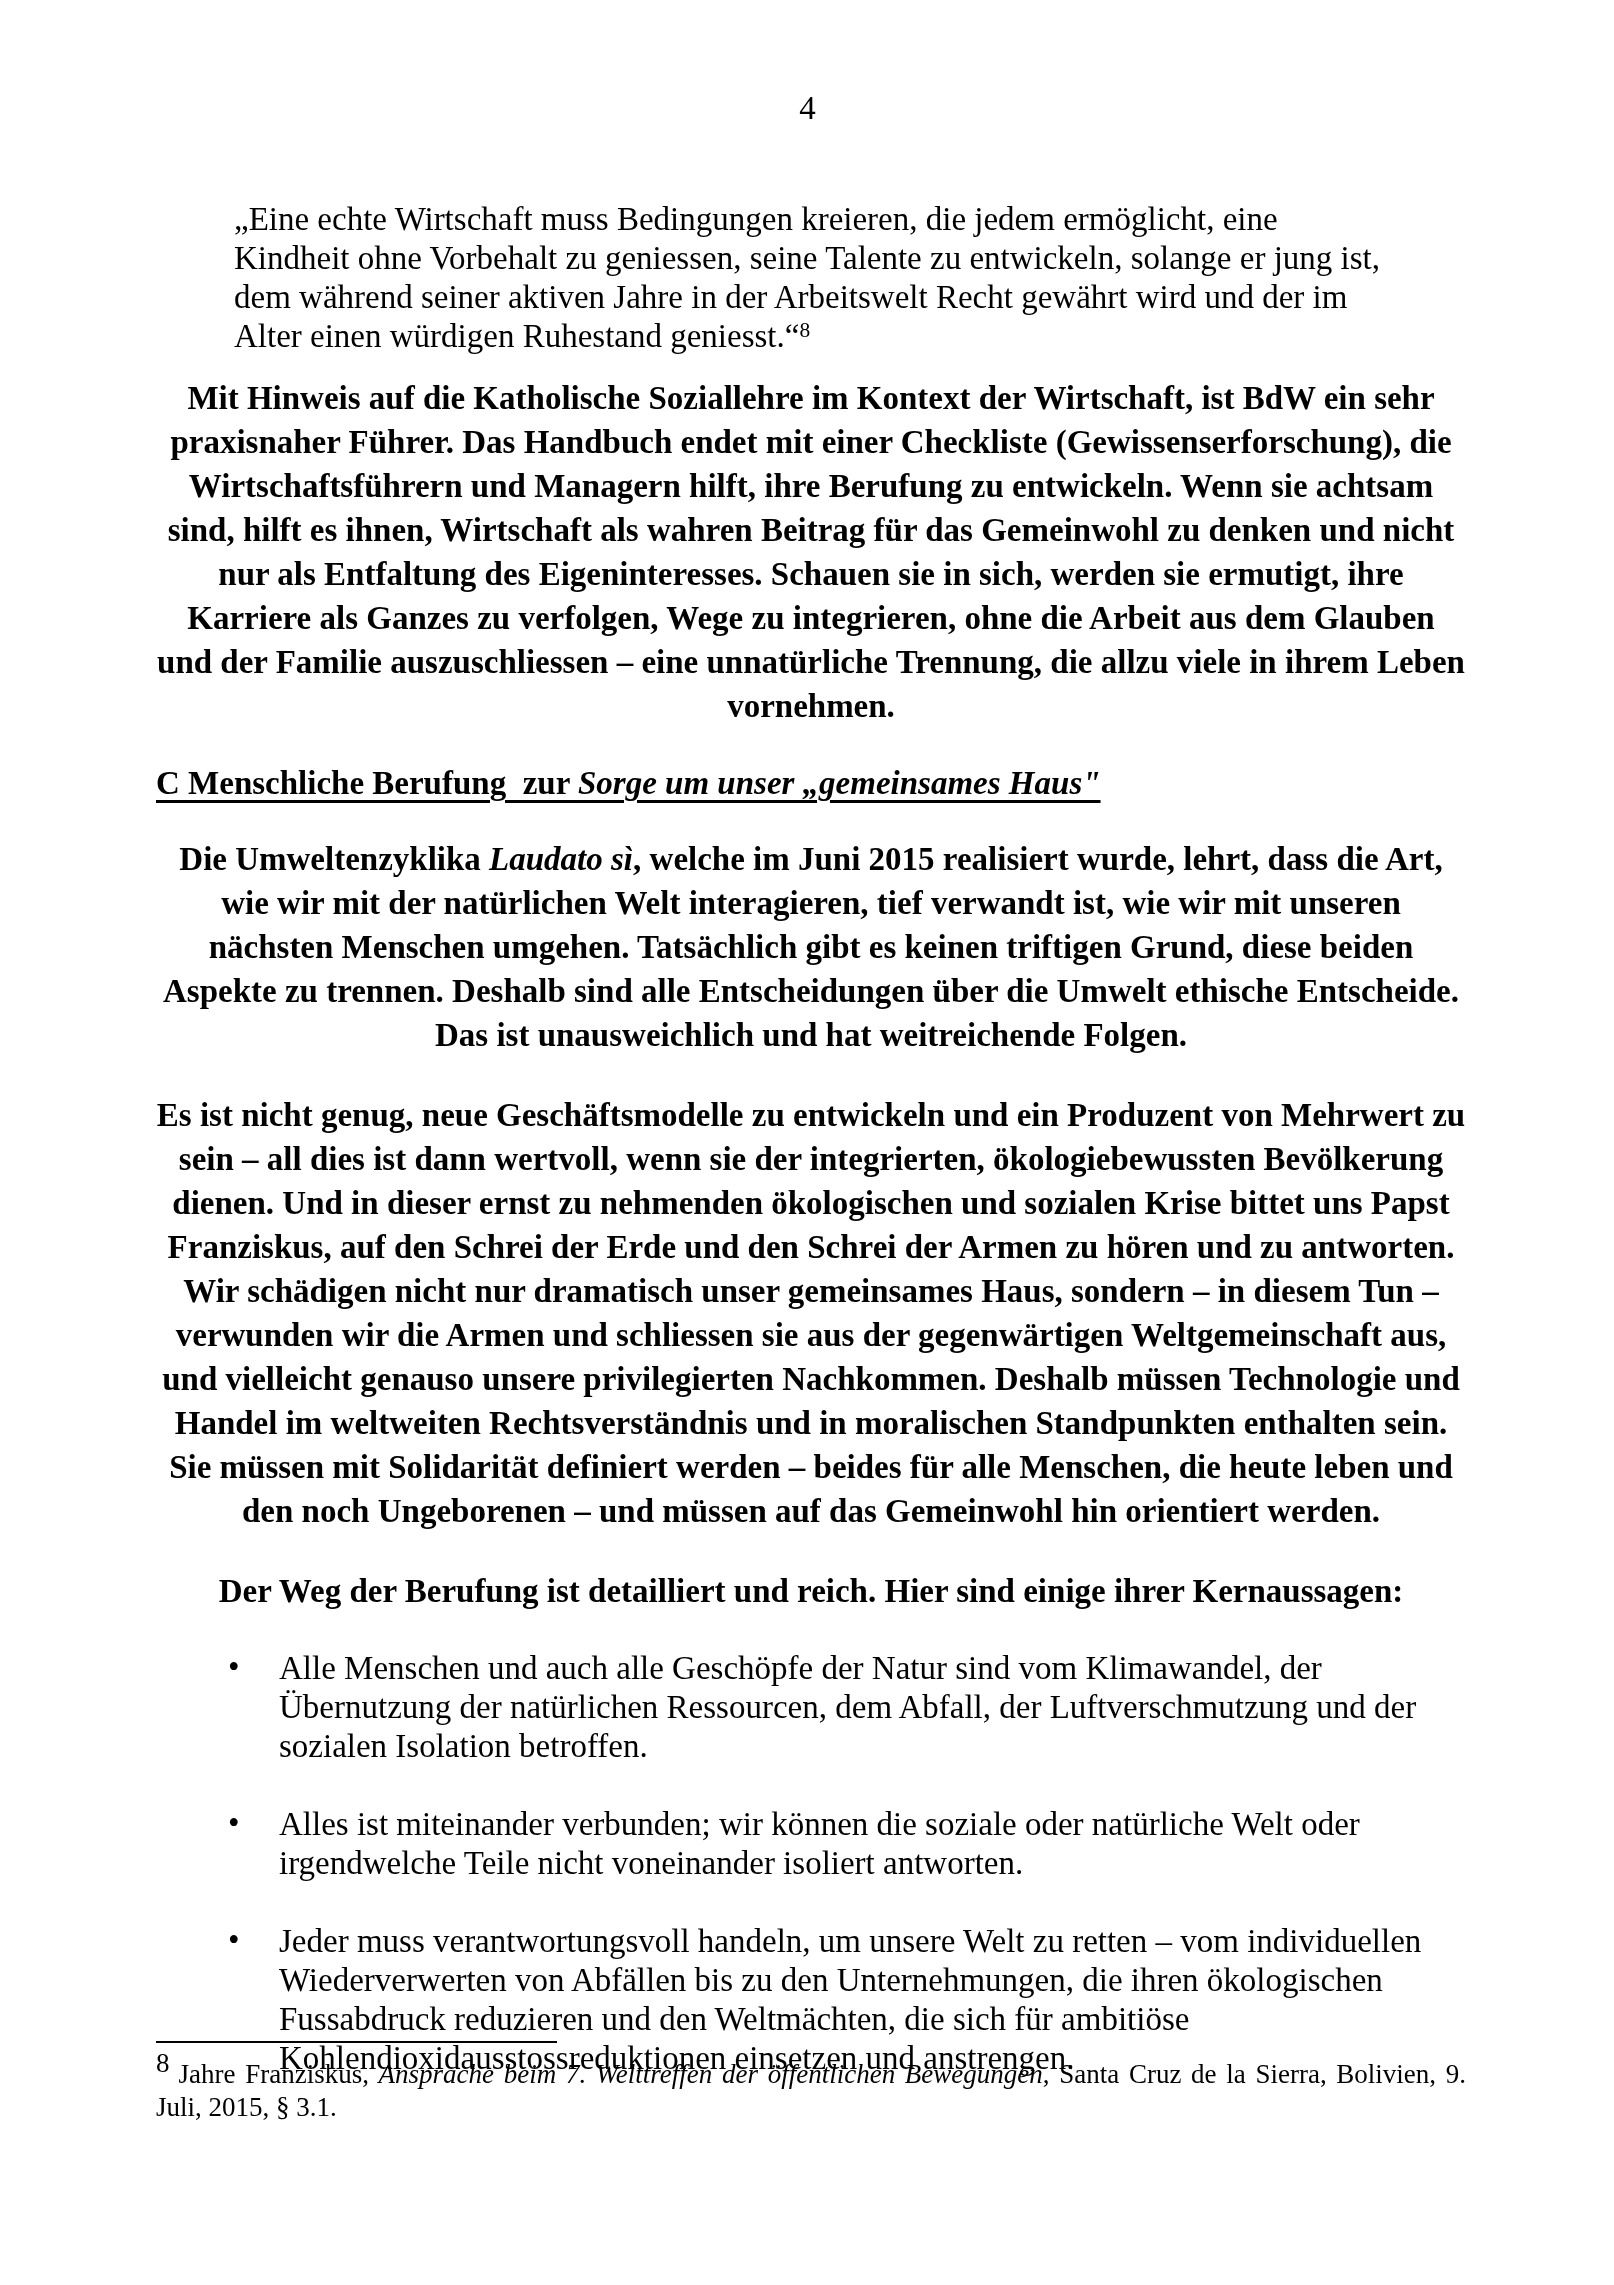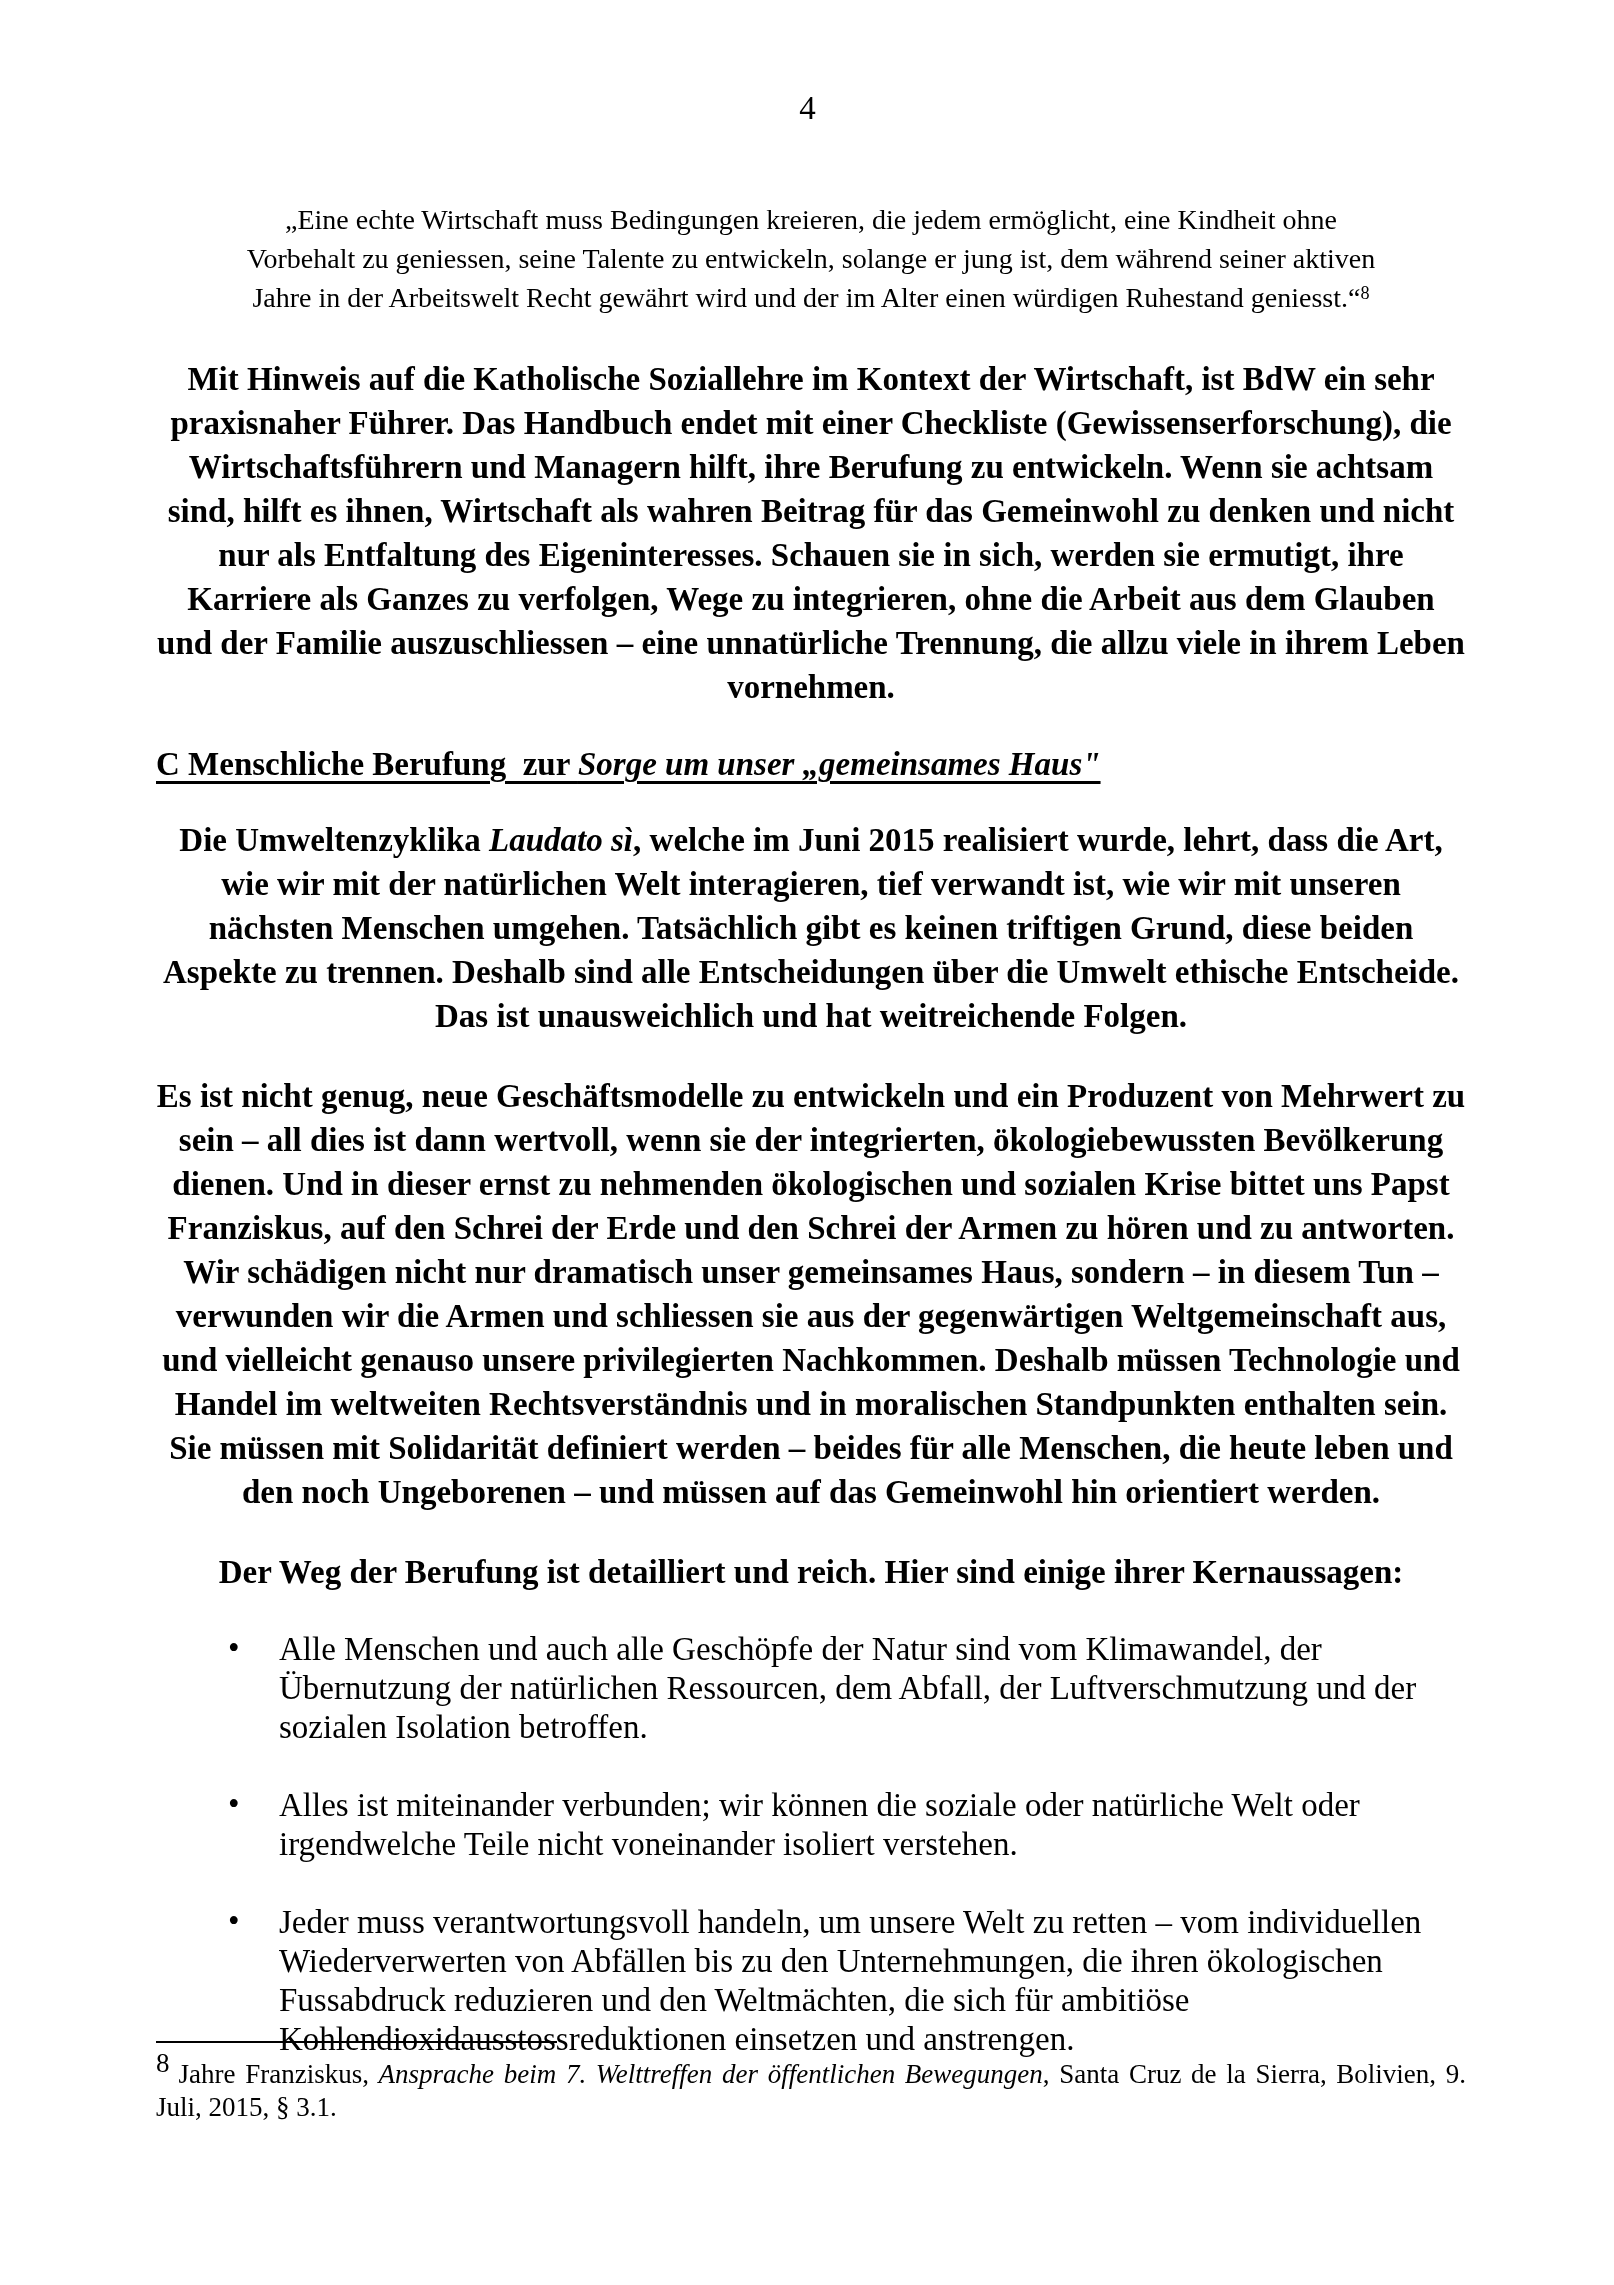--- a/index.html
+++ b/index.html
@@ -26,24 +26,24 @@
     margin: 72px 149px 0 156px; 
   }
   .body-para {
     margin: 0 0 36px 0;
     font-size: 33px;
     line-height: 44px;
     text-align: center;
     font-weight: bold;
   }
   .quote-para {
-    margin: 0 78px 40px 78px; 
-    font-size: 28px;
+    margin: 0 78px 20px 78px; 
+    font-size: 33px;
     line-height: 39px;
-    text-align: center;
+    text-align: left;
   }
   .section-heading {
     margin: 0 0 34px 0;
     font-size: 33px;
     line-height: 39px;
     font-weight: bold;
     text-decoration: underline;
     text-decoration-thickness: 2.7px;
     text-underline-offset: 6.3px;
   }
@@ -121,21 +121,21 @@
 
     <div class="bullet-list">
 
       <div class="bullet-item">
         <span class="bullet-glyph">•</span>
         <span>Alle Menschen und auch alle Geschöpfe der Natur sind vom Klimawandel, der Übernutzung der natürlichen Ressourcen, dem Abfall, der Luftverschmutzung und der sozialen Isolation betroffen.</span>
       </div>
 
       <div class="bullet-item">
         <span class="bullet-glyph">•</span>
-        <span>Alles ist miteinander verbunden; wir können die soziale oder natürliche Welt oder irgendwelche Teile nicht voneinander isoliert verstehen.</span>
+        <span>Alles ist miteinander verbunden; wir können die soziale oder natürliche Welt oder irgendwelche Teile nicht voneinander isoliert antworten.</span>
       </div>
 
       <div class="bullet-item">
         <span class="bullet-glyph">•</span>
         <span>Jeder muss verantwortungsvoll handeln, um unsere Welt zu retten – vom individuellen Wiederverwerten von Abfällen bis zu den Unternehmungen, die ihren ökologischen Fussabdruck reduzieren und den Weltmächten, die sich für ambitiöse Kohlendioxidausstossreduktionen einsetzen und anstrengen.</span>
       </div>
 
     </div>
   </div>
 

